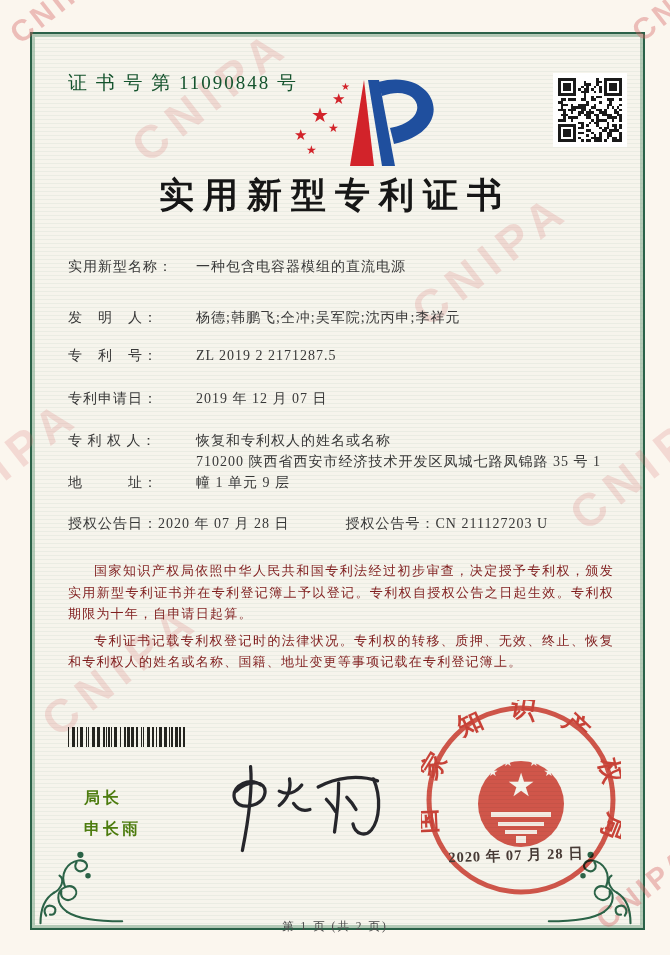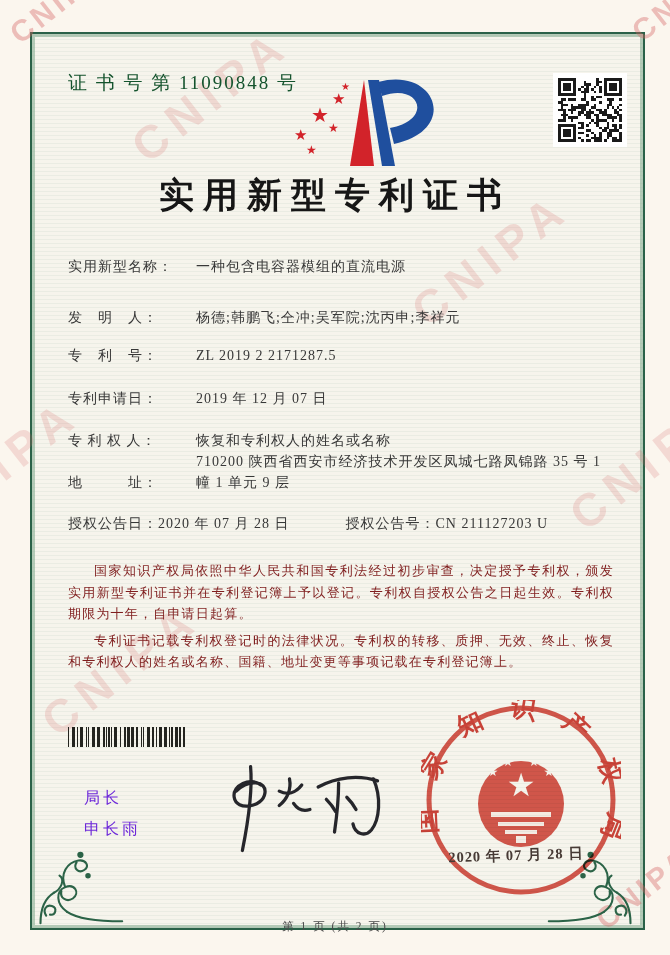--- a/index.html
+++ b/index.html
@@ -48,21 +48,21 @@
   #grant-gap{width:56px;flex:none;}
   
   #paras{left:68px;top:560px;width:546px;z-index:4;font-size:13px;line-height:21.5px;
          letter-spacing:1.2px;color:#7f1d1d;text-align:justify;}
   #paras p{margin:0 0 5px 0;text-indent:2em;}
   
   #barcode{left:68px;top:727px;width:200px;height:20px;z-index:4;display:flex;align-items:stretch;}
   #barcode i{display:block;background:#24241f;}
   
   #director{left:84px;top:782px;z-index:4;font-family:"Liberation Sans","DejaVu Sans",sans-serif;
-            font-size:16px;letter-spacing:3px;color:#6d28d9;line-height:31px;font-weight:400;}
+            font-size:16px;letter-spacing:3px;color:#4d7c0f;line-height:31px;font-weight:700;}
   #autograph{left:183px;top:755px;width:215px;height:105px;z-index:5;}
   #autograph svg{width:100%;height:100%;}
   
   #seal{left:421px;top:700px;width:200px;height:200px;z-index:5;opacity:.93;mix-blend-mode:multiply;}
   #seal svg{width:100%;height:100%;}
   #seal-date{left:427px;top:846px;width:178px;text-align:center;z-index:6;
              font-size:14.5px;letter-spacing:1px;color:#463a35;transform:rotate(-2deg);font-weight:600;}
   #footer{left:0;top:891px;width:100%;text-align:center;font-size:11.5px;letter-spacing:2px;color:#4a4a4a;z-index:4;margin-top:28px;}
   
   .flourish{position:absolute;width:95px;height:95px;z-index:4;}

